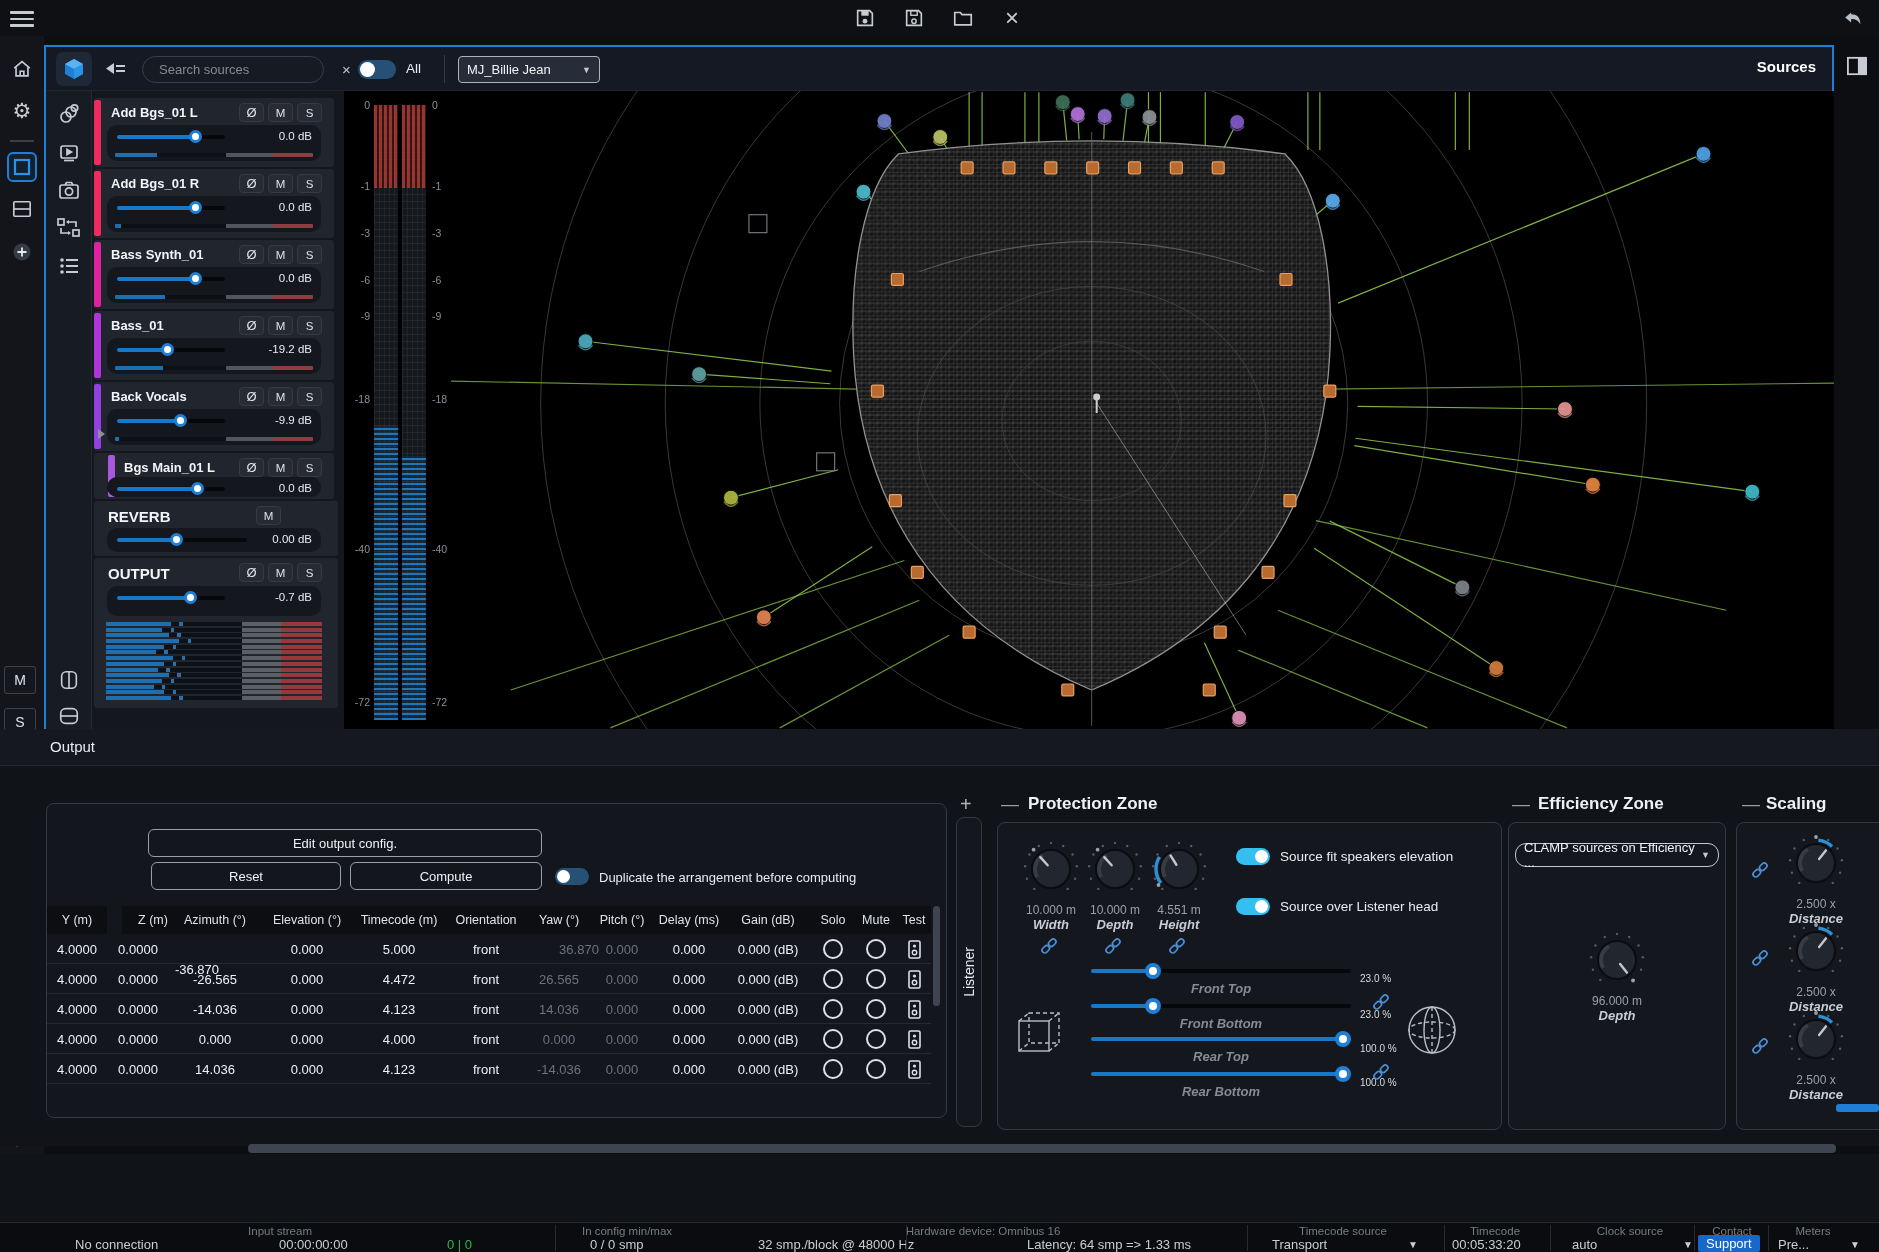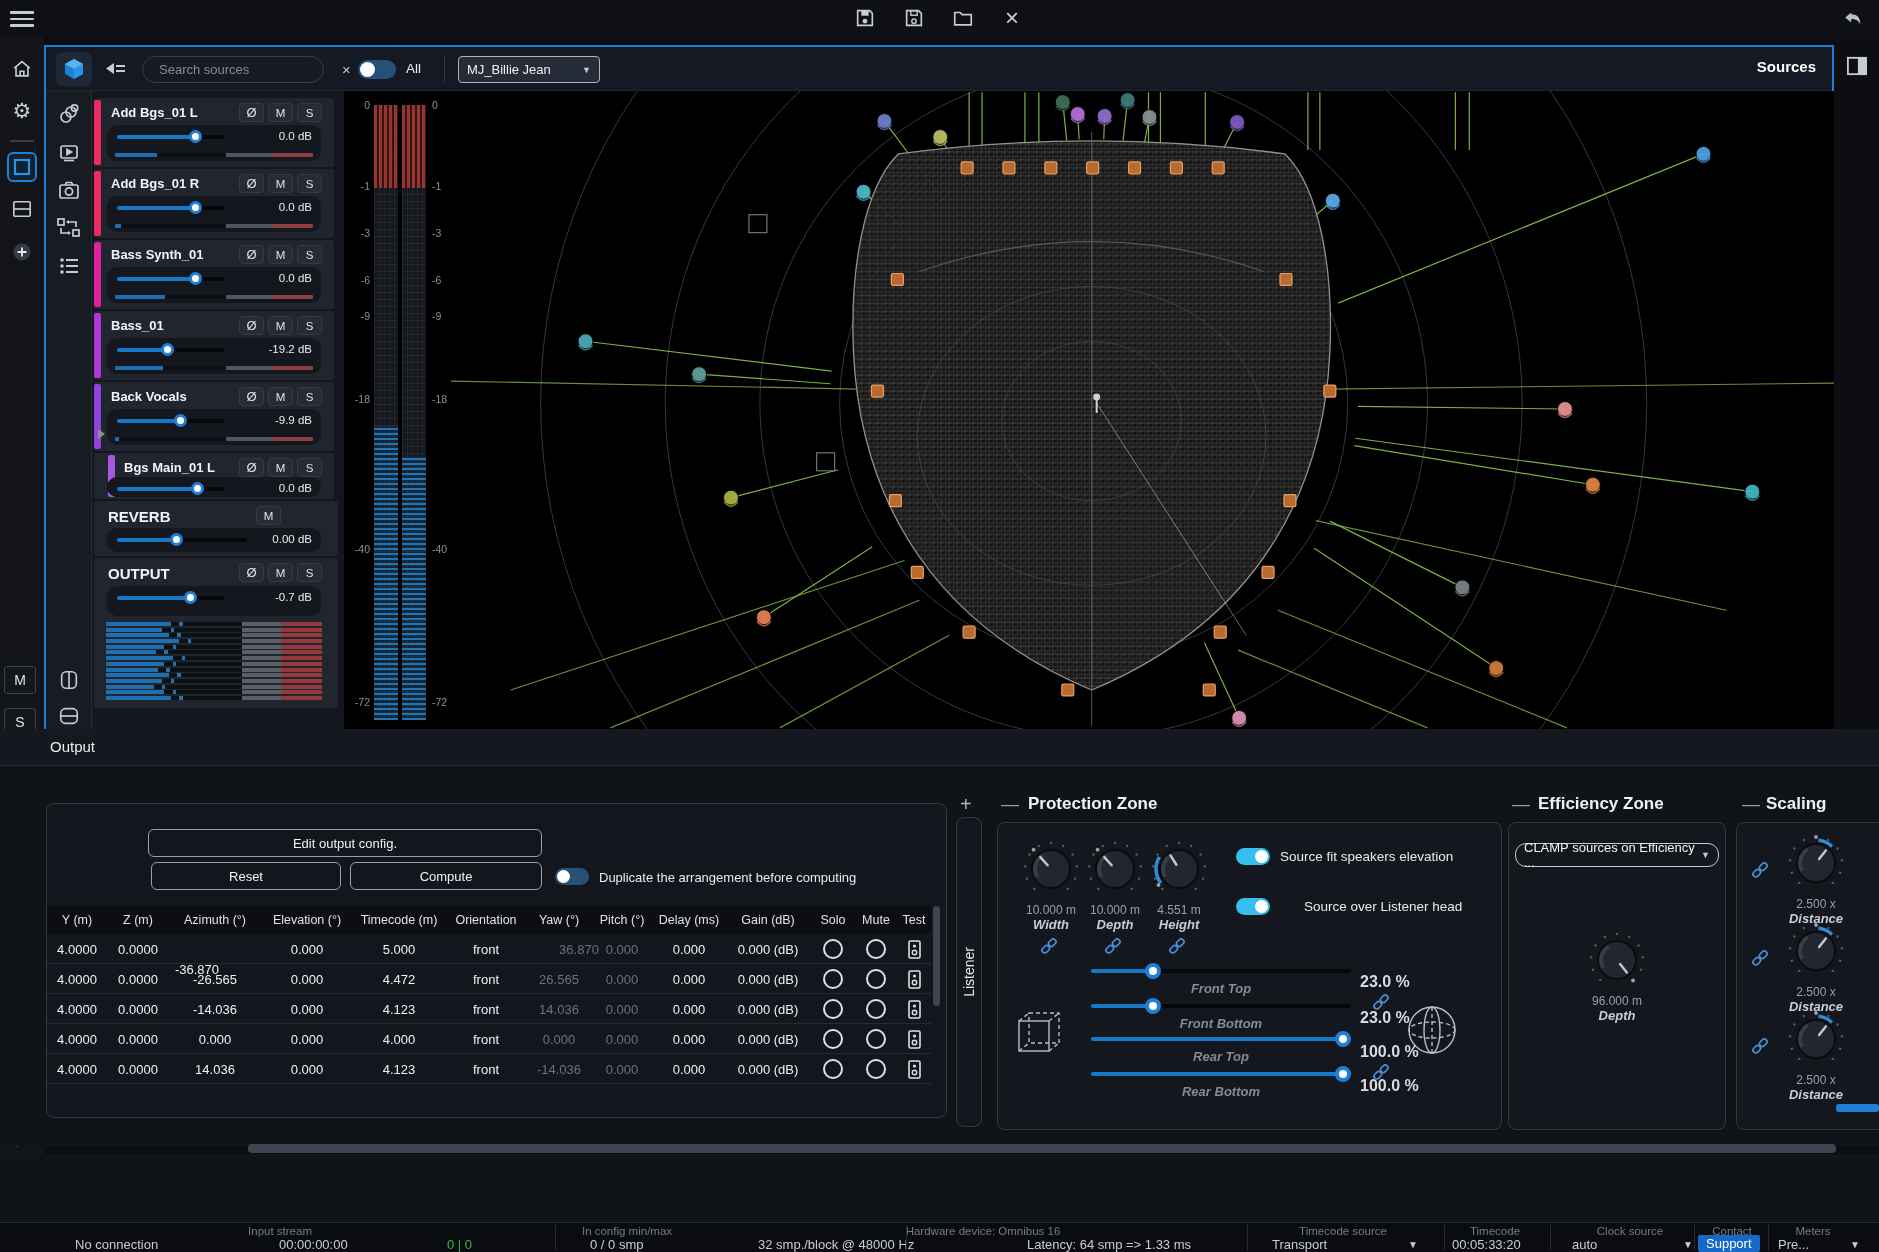--- a/index.html
+++ b/index.html
@@ -81,21 +81,21 @@
   .sm-circle { width:20px; height:20px; border:2px solid #dde1e7; border-radius:50%; cursor:pointer; }
   .knob-group { position:absolute; width:90px; text-align:center; }
   .knob-val { font-size:12px; color:#9aa0a8; margin-top:-2px; }
   .knob-lab { font-size:13px; font-weight:bold; font-style:italic; color:#c8cdd4; }
   .pz-toggle-lab { position:absolute; font-size:13.5px; color:#e8ebf0; }
   .pslider { position:absolute; width:260px; height:16px; }
   .pslider .ptrack { position:absolute; left:0; right:0; top:6px; height:4px; border-radius:2px; }
   .pslider .pthumb { position:absolute; top:0px; width:16px; height:16px; border-radius:50%; background:#fff; border:4px solid #1f7fd6; }
   .pslider-label { position:absolute; width:260px; text-align:center; font-size:13px; font-weight:bold;
     font-style:italic; color:#848b94; }
-  .pz-val { position:absolute; font-size:16px; color:#d8dce2;font-weight:bold; }
+  .pz-val { position:absolute; font-size:10px; color:#d8dce2; }
 
   
   #statusbar { left:0; top:1222px; width:1879px; height:30px; background:#0a0c0f; border-top:1px solid #262a31; }
   .sb-label { position:absolute; top:2px; transform:translateX(-50%); font-size:11.5px; color:#757c86; white-space:nowrap; }
   .sb-val { position:absolute; top:14px; font-family:Liberation Sans, sans-serif; font-size:13px; color:#c9ced5; white-space:nowrap; }
   .sb-div { position:absolute; top:2px; width:1px; height:26px; background:#262b31; }
 
   .scrollthumb { position:absolute; background:#3f4550; border-radius:4px; }
 </style>
 </head>
@@ -564,21 +564,21 @@
     <div class="panel-box" style="left:46px;top:37px;width:901px;height:315px;background:#13161c;">
       <button class="outline-btn" style="left:101px;top:25px;width:394px;height:28px;">Edit output config.</button>
       <button class="outline-btn" style="left:104px;top:58px;width:190px;height:28px;">Reset</button>
       <button class="outline-btn" style="left:303px;top:58px;width:192px;height:28px;">Compute</button>
       <div class="toggle" style="position:absolute;left:508px;top:64px;width:34px;height:17px;">
           <div class="tknob" style="width:13px;height:13px;"></div>
         </div>
       <div class="abs" style="left:552px;top:66px;font-size:13px;color:#e8ebf0;">Duplicate the arrangement before computing</div>
       <div class="abs" style="left:0;top:102px;width:884px;height:210px;" id="output-table">
           <div class="thead-cell" style="left: 0px; width: 60px;">Y (m)</div>
-          <div class="thead-cell" style="left: 60px; width: 62px;">Z (m)</div>
+          <div class="thead-cell" style="left: 75px; width: 62px;">Z (m)</div>
           <div class="thead-cell" style="left: 122px; width: 92px;">Azimuth (°)</div>
           <div class="thead-cell" style="left: 214px; width: 92px;">Elevation (°)</div>
           <div class="thead-cell" style="left: 306px; width: 92px;">Timecode (m)</div>
           <div class="thead-cell" style="left: 398px; width: 82px;">Orientation</div>
           <div class="thead-cell" style="left: 480px; width: 64px;">Yaw (°)</div>
           <div class="thead-cell" style="left: 544px; width: 62px;">Pitch (°)</div>
           <div class="thead-cell" style="left: 606px; width: 72px;">Delay (ms)</div>
           <div class="thead-cell" style="left: 678px; width: 86px;">Gain (dB)</div>
           <div class="thead-cell" style="left: 764px; width: 44px;">Solo</div>
           <div class="thead-cell" style="left: 808px; width: 42px;">Mute</div>
@@ -809,21 +809,21 @@
               <rect x="12.5" y="9" width="9" height="6" rx="3"></rect>
             </g>
           </svg></div>
         <div class="toggle on" style="position: absolute; left: 238px; top: 25px; width: 34px; height: 17px;">
           <div class="tknob" style="width: 13px; height: 13px;"></div>
         </div>
         <div class="pz-toggle-lab" style="left: 282px; top: 26px;">Source fit speakers elevation</div>
         <div class="toggle on" style="position: absolute; left: 238px; top: 75px; width: 34px; height: 17px;">
           <div class="tknob" style="width: 13px; height: 13px;"></div>
         </div>
-        <div class="pz-toggle-lab" style="left: 282px; top: 76px; margin-left: 24px;">Source over Listener head</div>
+        <div class="pz-toggle-lab" style="left: 282px; top: 76px;">Source over Listener head</div>
         <div class="pslider" style="left: 93px; top: 140px;">
           <div class="ptrack" style="position: absolute; left: 0px; right: 0px; top: 6px; height: 4px; border-radius: 2px; background: linear-gradient(90deg, rgb(24, 120, 200) 0px, rgb(24, 120, 200) 22%, rgb(5, 7, 10) 22%, rgb(5, 7, 10) 100%);"></div>
           <div class="pthumb" style="left: 53.68px;"></div>
         </div>
         <div class="pslider-label" style="left: 93px; top: 158px;">Front Top</div>
         <div class="pz-val" style="left: 362px; top: 150px;">23.0 %</div>
         <div class="pslider" style="left: 93px; top: 175px;">
           <div class="ptrack" style="position: absolute; left: 0px; right: 0px; top: 6px; height: 4px; border-radius: 2px; background: linear-gradient(90deg, rgb(24, 120, 200) 0px, rgb(24, 120, 200) 22%, rgb(5, 7, 10) 22%, rgb(5, 7, 10) 100%);"></div>
           <div class="pthumb" style="left: 53.68px;"></div>
         </div>

